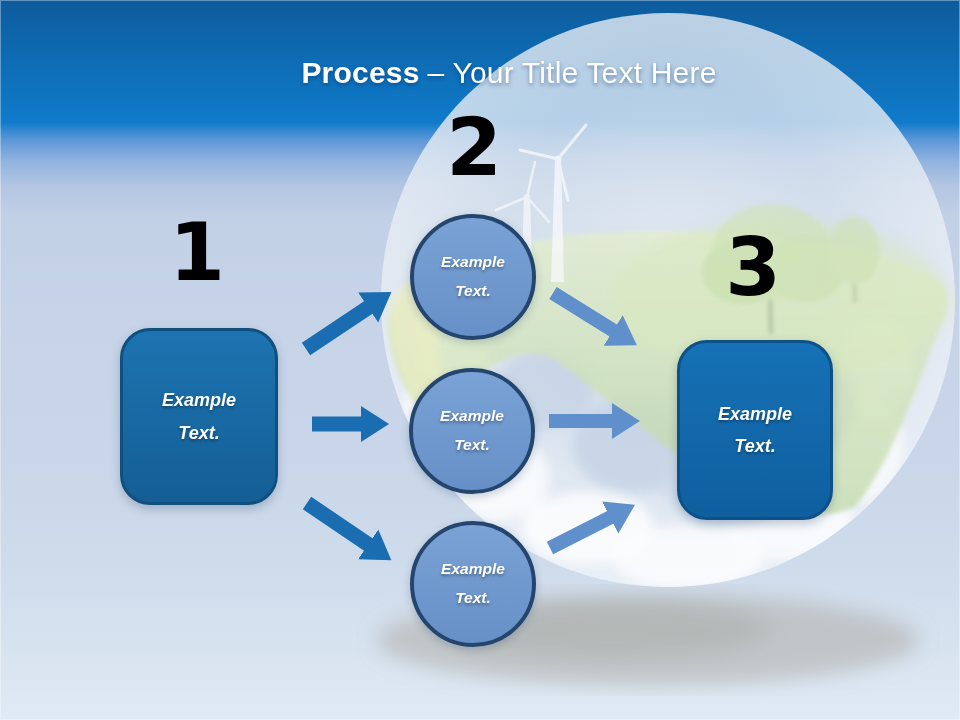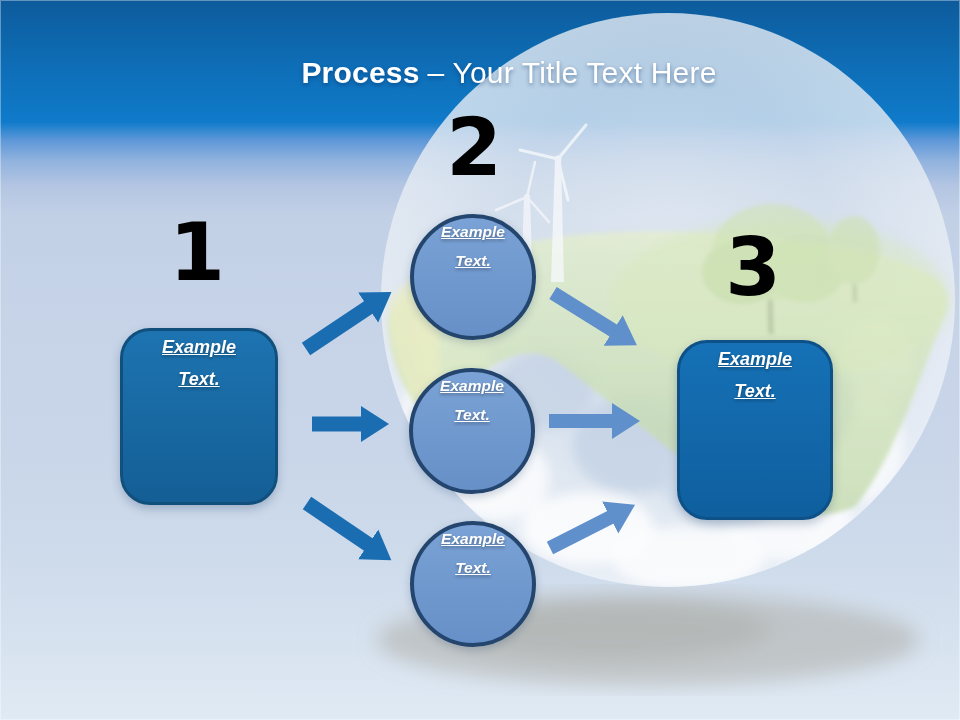--- a/index.html
+++ b/index.html
@@ -24,25 +24,24 @@
   .title .t-sep{margin:0 8px;}
   .num{
     position:absolute;width:110px;text-align:center;
     font-family:"DejaVu Sans",sans-serif;font-weight:bold;
     font-size:80px;line-height:80px;color:#000;
   }
   .num1{left:142px;top:213px;}
   .num2{left:419px;top:108px;}
   .num3{left:698px;top:228px;}
   .shape{
-    position:absolute;display:flex;align-items:flex-start;justify-content:center;
+    position:absolute;display:flex;align-items:center;justify-content:center;
     box-sizing:border-box;text-align:center;color:#fff;
     font-weight:bold;font-style:italic;
     text-shadow:0 2px 3px rgba(0,0,0,.35);
-    text-decoration:underline;
   }
   .box1{
     left:120px;top:328px;width:158px;height:177px;border-radius:30px;
     background:linear-gradient(180deg,#1d74b1,#145e95);
     border:3px solid #11507c;
     font-size:18px;line-height:1.8;padding:0 28px;
     box-shadow:0 4px 10px rgba(20,50,90,.25);
   }
   .box3{
     left:677px;top:340px;width:156px;height:180px;border-radius:30px;

